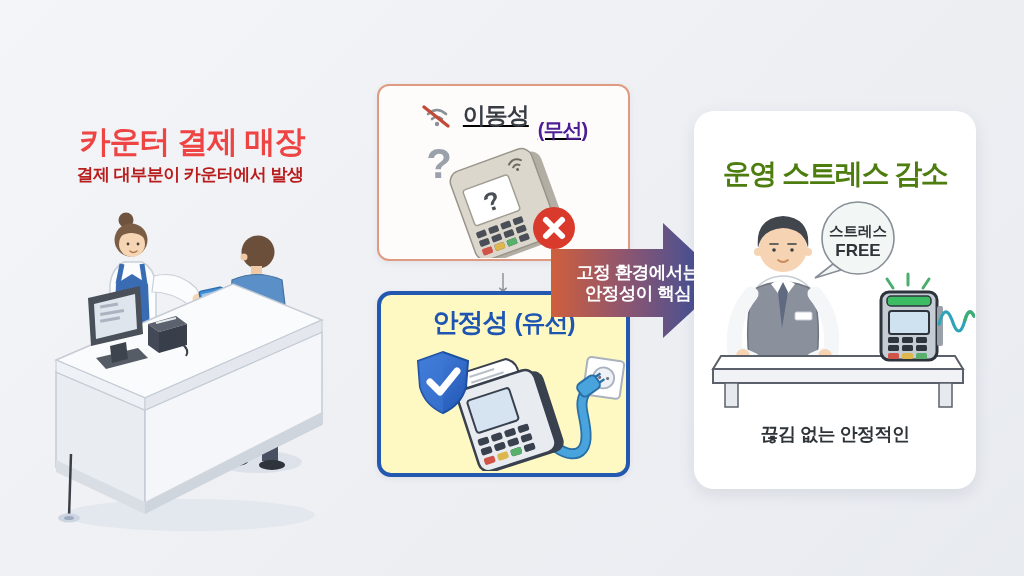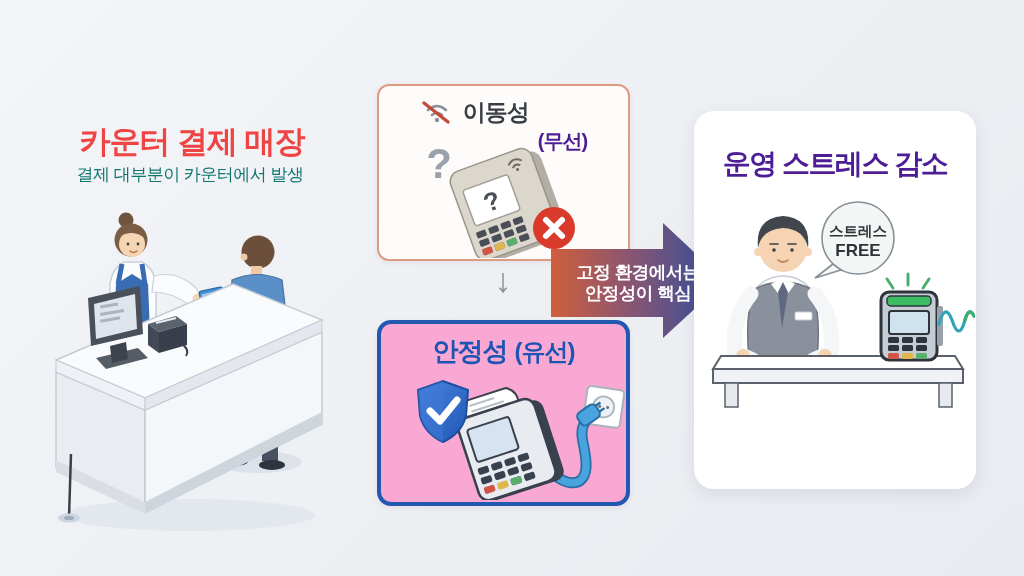--- a/index.html
+++ b/index.html
@@ -12,47 +12,47 @@
   .stage { position:absolute; left:0; top:0; width:1024px; height:576px; }
 
   
   .left-title {
     position:absolute; left:62px; top:121px; width:260px;
     text-align:center; font-size:31px; font-weight:800; color:#ef4444;
     letter-spacing:-1px;
   }
   .left-subtitle {
     position:absolute; left:40px; top:163px; width:300px;
-    text-align:center; font-size:17px; font-weight:400; color:#0f766e;
+    text-align:center; font-size:17px; font-weight:700; color:#b91c1c;
     letter-spacing:-0.5px;
   }
   .left-scene { position:absolute; left:30px; top:212px; width:318px; height:335px; }
 
   
   .mobility-box {
     position:absolute; left:377px; top:84px; width:253px; height:177px;
     background:#fdfcfb; border:2px solid #de9b82; border-radius:12px;
     box-shadow:0 2px 6px rgba(60,60,80,.07);
   }
   .mobility-header {
     position:absolute; left:0; top:11px; width:100%; height:36px;
-    display:flex; align-items:flex-start; justify-content:center; gap:9px;
+    display:flex; align-items:center; justify-content:center; gap:9px;text-decoration:underline;
   }
   .mobility-title { font-size:23px; font-weight:800; color:#383d44; letter-spacing:-1px; }
   .mobility-suffix { font-size:20px; font-weight:700; color:#4c1d95; letter-spacing:-1px;margin-top:31px; }
   .mobility-art { position:absolute; left:2px; top:44px; width:246px; height:128px; }
 
   .down-arrow {
     position:absolute; left:479px; top:258px; width:48px; height:46px;
     text-align:center; font-size:34px; font-weight:400; color:#8d939b; line-height:44px;
   }
 
   .stability-box {
-    position:absolute; left:377px; top:320px; width:253px; height:186px;
-    background:#f9a8d4; border:4px solid #2258b0; border-radius:14px;
+    position:absolute; left:377px; top:291px; width:253px; height:186px;
+    background:#fef9c3; border:4px solid #2258b0; border-radius:14px;
     box-shadow:0 2px 6px rgba(60,60,80,.07);
   }
   .stability-header {
     position:absolute; left:0; top:10px; width:100%; height:36px;
     display:flex; align-items:baseline; justify-content:center; gap:7px;
   }
   .stability-title { font-size:26px; font-weight:800; color:#1e55b2; letter-spacing:-1px; }
   .stability-suffix { font-size:24px; font-weight:700; color:#1e55b2; letter-spacing:-1px; }
   .stability-art { position:absolute; left:1px; top:46px; width:244px; height:130px; }
 
@@ -63,22 +63,22 @@
     font-size:17.5px; font-weight:800; fill:#ffffff; letter-spacing:-0.5px;
   }
 
   
   .result-card {
     position:absolute; left:694px; top:111px; width:282px; height:378px;
     background:#ffffff; border-radius:20px;
     box-shadow:0 5px 16px rgba(40,60,90,.10);
   }
   .result-title {
-    position:absolute; left:0; top:34px; width:100%;
-    text-align:center; font-size:28px; font-weight:800; color:#4c1d95;
+    position:absolute; left:0; top:44px; width:100%;
+    text-align:center; font-size:28px; font-weight:800; color:#4d7c0f;
     letter-spacing:-1.5px;
   }
   .result-art { position:absolute; left:1px; top:85px; width:280px; height:215px; }
   .result-caption {
     position:absolute; left:0; top:310px; width:100%;
     text-align:center; font-size:18px; font-weight:600; color:#2e3338;
     line-height:27px; letter-spacing:-0.5px;
   }
   .bubble-text { font-family:"Liberation Sans", sans-serif; fill:#2e3338; }
 </style>
@@ -360,16 +360,17 @@
         <rect x="207" y="157" width="11" height="6" rx="1.5" fill="#ddb64e"></rect>
         <rect x="221" y="157" width="11" height="6" rx="1.5" fill="#58b06c"></rect>
         <rect x="242" y="110" width="6" height="40" rx="2" fill="#9aa1a9"></rect>
       </g>
 
       <path d="M 244 128 Q 250 106 257 124 Q 264 146 270 124 Q 274 110 279 120" fill="none" stroke="#2fa3b8" stroke-width="3.2" stroke-linecap="round"></path>
       <path d="M 270 124 Q 274 110 279 120" fill="none" stroke="#3fae72" stroke-width="3.2" stroke-linecap="round"></path>
     </svg>
 
     <div class="result-caption">
+      <div>끊김 없는 안정적인</div>
     </div>
   </div>
 
 </div>
 
 </body></html>

